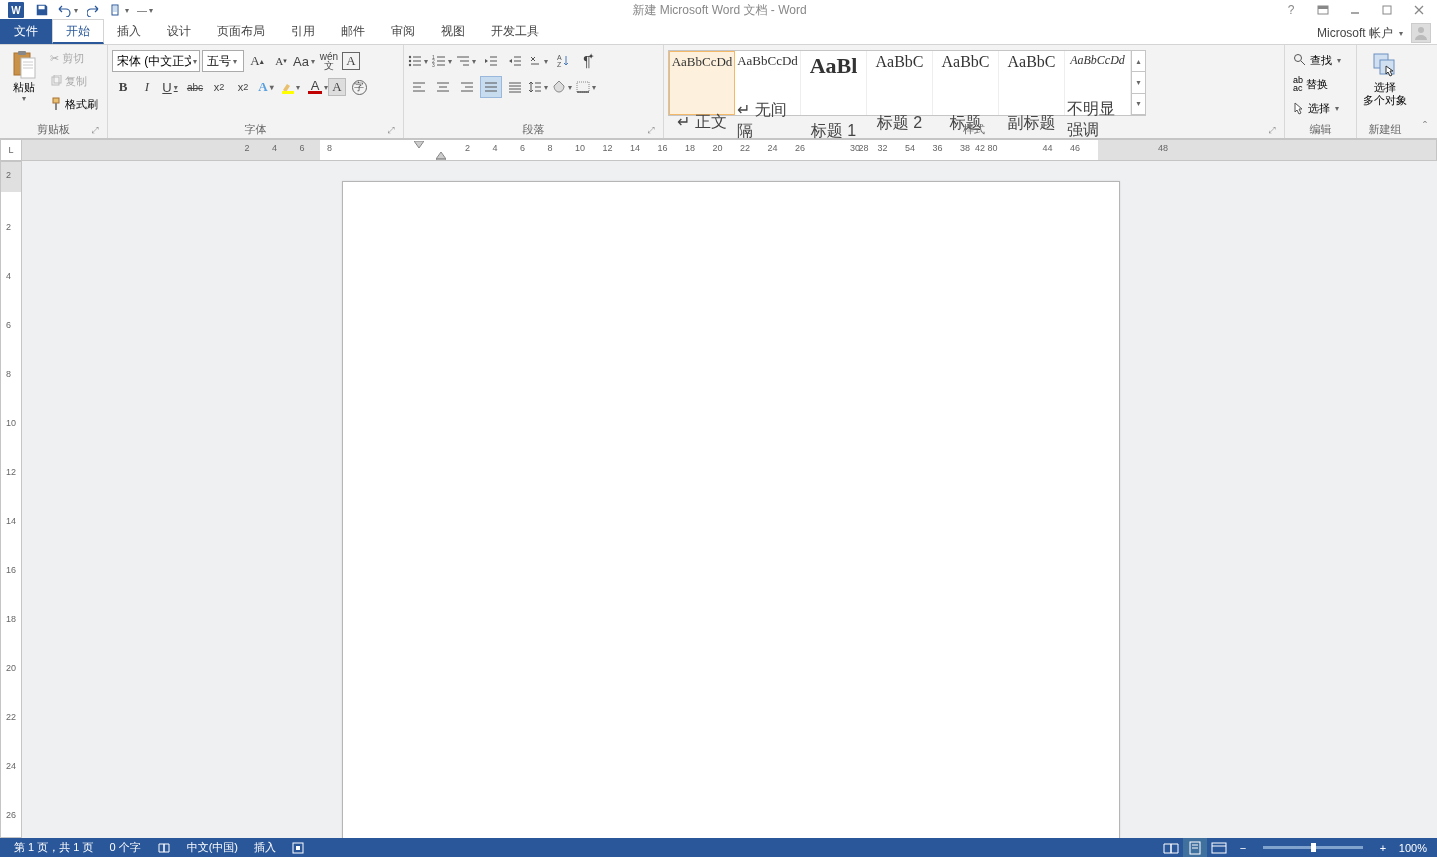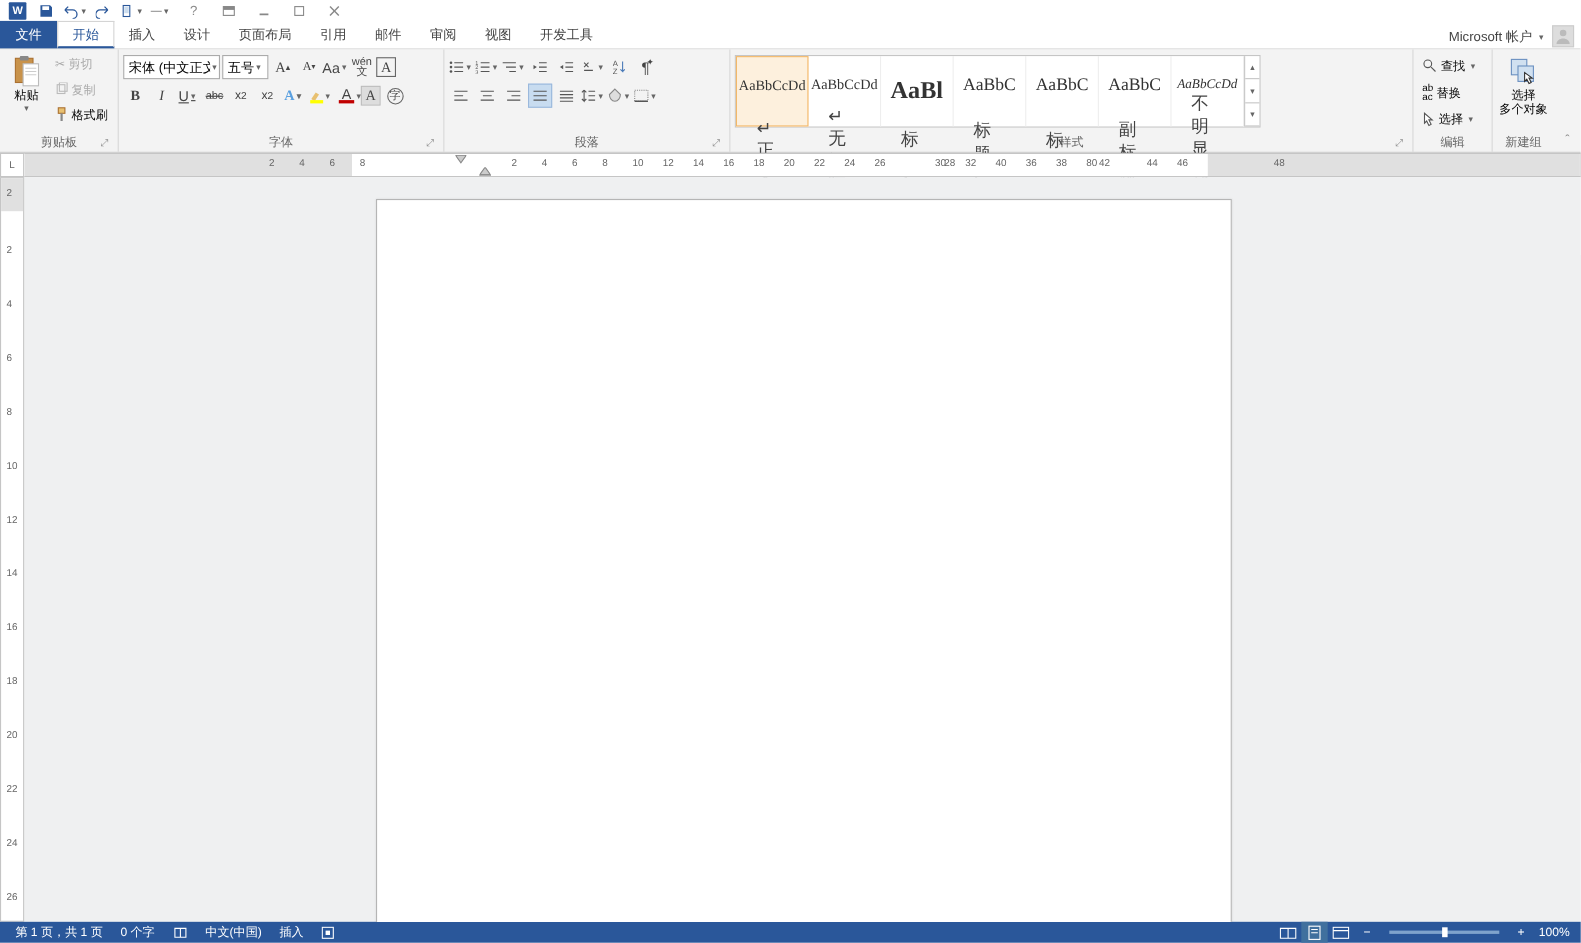--- a/index.html
+++ b/index.html
@@ -36,21 +36,21 @@
 .smallbtn { display:flex; align-items:center; gap:3px; padding:1px 4px; height:22px; cursor:pointer; font-size:11px; }
 .row { display:flex; align-items:center; gap:2px; }
 .iconbtn { width:22px; height:22px; display:flex; align-items:center; justify-content:center; cursor:pointer; font-size:13px; color:#444; }
 .iconbtn.sel { background:#c8dcf0; border:1px solid #9ab8dc; }
 .combo { height:22px; border:1px solid #ababab; background:#fff; display:flex; align-items:center; padding:0 2px 0 4px; font-size:12px; }
 .combo .arr { margin-left:2px; color:#666; font-size:8px; }
 .drop-arr { font-size:8px; color:#666; padding:0 2px; }
 
 
 .styles-gallery { display:flex; border:1px solid #c5c5c5; background:#fff; height:66px; }
-.style-item { width:66px; border-right:1px solid #eee; display:flex; flex-direction:column; align-items:center; justify-content:flex-start; cursor:pointer; padding:18px;gap:44px; }
+.style-item { width:66px; border-right:1px solid #eee; display:flex; flex-direction:column; align-items:center; justify-content:flex-start; cursor:pointer; padding:2px;gap:44px; }
 .style-item.sel { border:1px solid #f3b868; background:#fdf0dd; }
 .style-item .preview { font-family:"Times New Roman", serif; color:#333; flex:1; display:flex; align-items:center; }
 .style-item .name { font-size:16px; color:#444; height:16px; display:flex; align-items:center; }
 .gallery-ctrl { width:14px; display:flex; flex-direction:column; border-left:1px solid #c5c5c5; }
 .gallery-ctrl div { flex:1; display:flex; align-items:center; justify-content:center; font-size:8px; color:#666; border-bottom:1px solid #c5c5c5; cursor:pointer; }
 
 
 .collapse-rib { width:24px; display:flex; align-items:flex-end; justify-content:center; padding-bottom:4px; color:#888; cursor:pointer; }
 
 
@@ -108,20 +108,21 @@
           <rect x="3" y="2" width="6" height="10" fill="none" stroke="#2a579a"></rect>
           <rect x="4" y="3" width="4" height="6" fill="#cde"></rect>
         </svg>
         <span class="drop-arr">▾</span>
       </div>
     <div class="qat-btn">
         <span style="font-size:10px;color:#666">—</span>
         <span class="drop-arr">▾</span>
       </div>
   </div>
+  <div class="title-center">新建 Microsoft Word 文档 - Word</div>
   <div class="title-right">
     <div class="win-btn">?</div>
     <div class="win-btn">
         <svg width="12" height="10">
           <rect x="1" y="1" width="10" height="8" fill="none" stroke="#888"></rect>
           <rect x="1" y="1" width="10" height="3" fill="#888"></rect>
         </svg>
       </div>
     <div class="win-btn">
         <svg width="10" height="10">
@@ -513,25 +514,25 @@
         <span class="tick" style="left: 608px;">14</span>
         <span class="tick" style="left: 635.5px;">16</span>
         <span class="tick" style="left: 663px;">18</span>
         <span class="tick" style="left: 690.5px;">20</span>
         <span class="tick" style="left: 718px;">22</span>
         <span class="tick" style="left: 745.5px;">24</span>
         <span class="tick" style="left: 773px;">26</span>
         <span class="tick" style="left: 800.5px; margin-left: 36px;">28</span>
         <span class="tick" style="left: 828px;">30</span>
         <span class="tick" style="left: 855.5px;">32</span>
-        <span class="tick" style="left: 883px;">40</span>
+        <span class="tick" style="left: 883px;">54</span>
         <span class="tick" style="left: 910.5px;">36</span>
         <span class="tick" style="left: 938px;">38</span>
         <span class="tick" style="left: 965.5px;">80</span>
-        <span class="tick" style="left: 977px;">42</span>
+        <span class="tick" style="left: 953px;">42</span>
         <span class="tick" style="left: 1020.5px;">44</span>
         <span class="tick" style="left: 1048px;">46</span>
         <span class="tick" style="left: 1136px;">48</span>
       </div>
     <svg style="position:absolute;left:392px;top:1px" width="10" height="8">
         <path d="M0 0h10l-5 7z" fill="#ccc" stroke="#888"></path>
       </svg>
     <svg style="position:absolute;left:414px;top:12px" width="10" height="9">
         <path d="M0 7h10l-5-7z" fill="#ccc" stroke="#888"></path>
         <rect x="0" y="7" width="10" height="2" fill="#ccc" stroke="#888"></rect>

